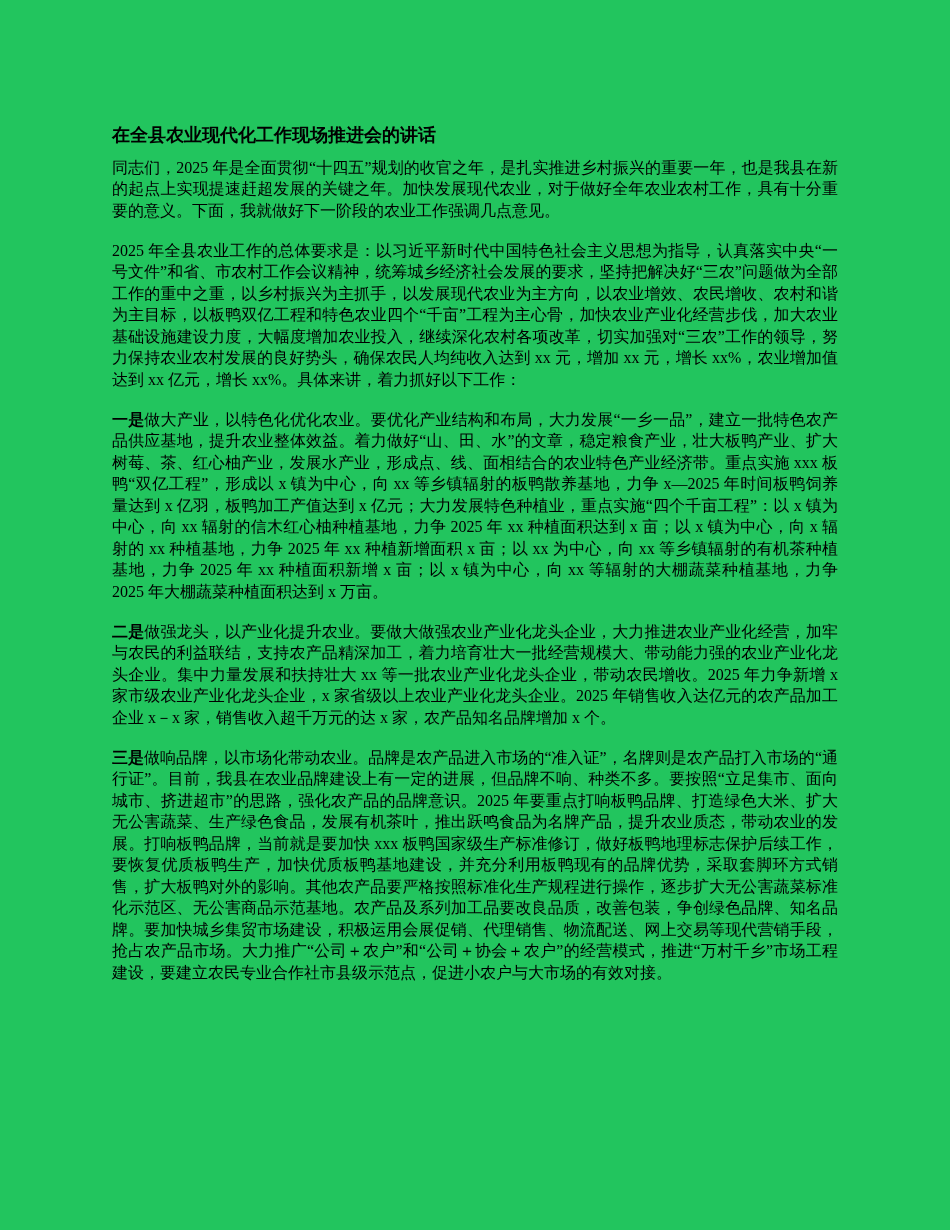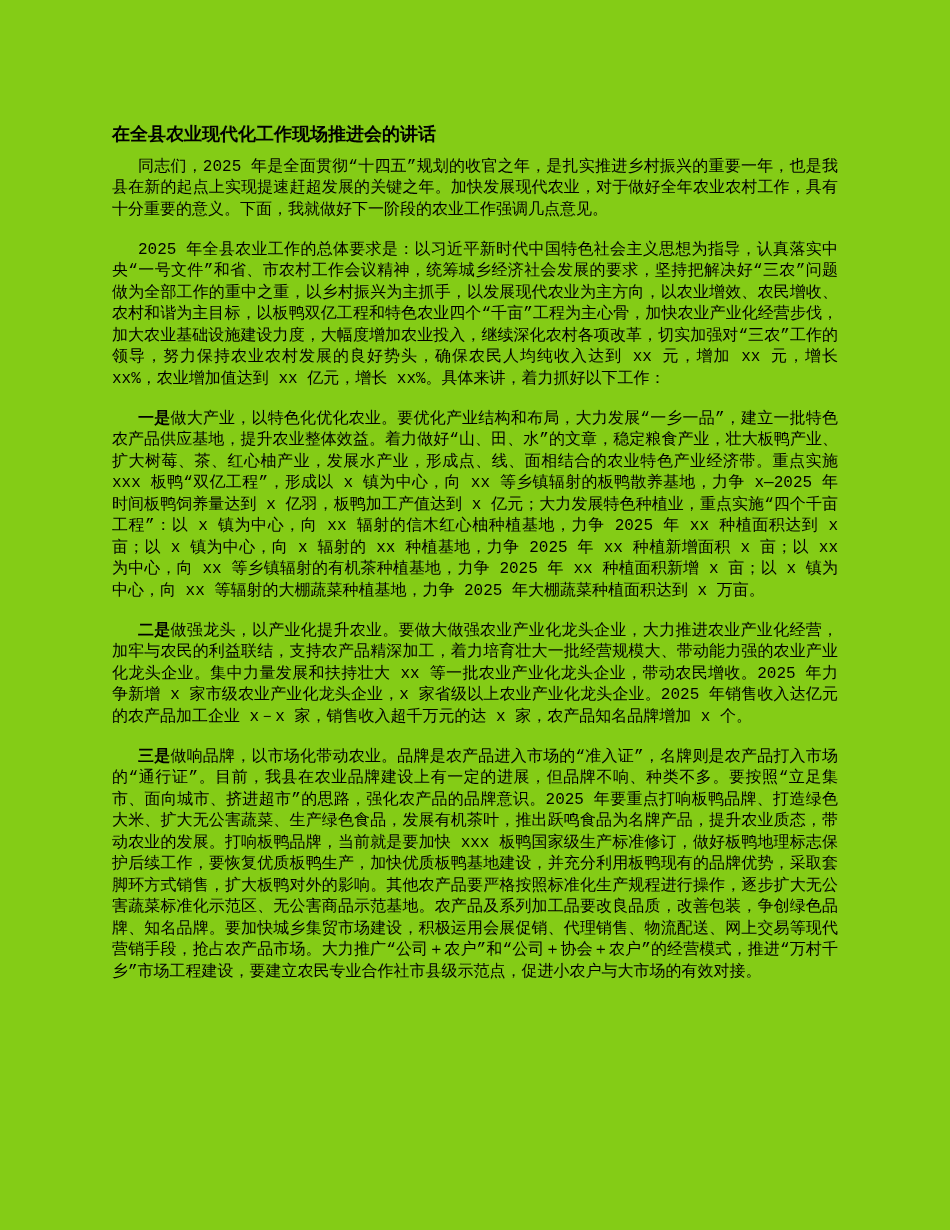--- a/index.html
+++ b/index.html
@@ -12,39 +12,38 @@
     height: 1230px;
     overflow: hidden;
     font-family: "Liberation Serif", "DejaVu Serif", serif;
     color: #000000;
   }
   .page {
     box-sizing: border-box;
     width: 950px;
     height: 1230px;
     padding: 125px 112px 40px 112px;
-    background: #84cc16;
-    font-family: Liberation Mono, monospace;
+    background: #22c55e;
   }
   .doc-title {
     font-size: 18px;
     font-weight: bold;
     line-height: 21.5px;
     margin: 0 0 10px 0;
     text-align: left;
   }
   .para {
     font-size: 16px;
     line-height: 21.5px;
     margin: 0 0 18.5px 0;
     text-align: justify;
     text-justify: inter-ideograph;
   }
   .para:last-child { margin-bottom: 0; }
-  .lead { font-weight: bold; margin-left: 26px; }
+  .lead { font-weight: bold; }
 </style>
 </head>
 <body>
 
 <div class="page">
 
   <h1 class="doc-title">在全县农业现代化工作现场推进会的讲话</h1>
 
   <p class="para"><span class="lead"></span><span>同志们，2025 年是全面贯彻“十四五”规划的收官之年，是扎实推进乡村振兴的重要一年，也是我县在新的起点上实现提速赶超发展的关键之年。加快发展现代农业，对于做好全年农业农村工作，具有十分重要的意义。下面，我就做好下一阶段的农业工作强调几点意见。</span></p>
 

